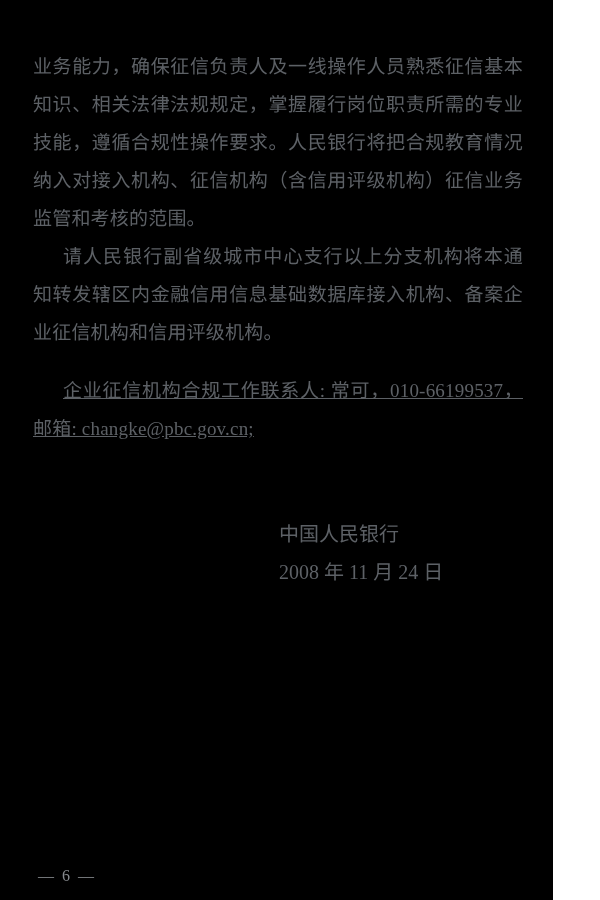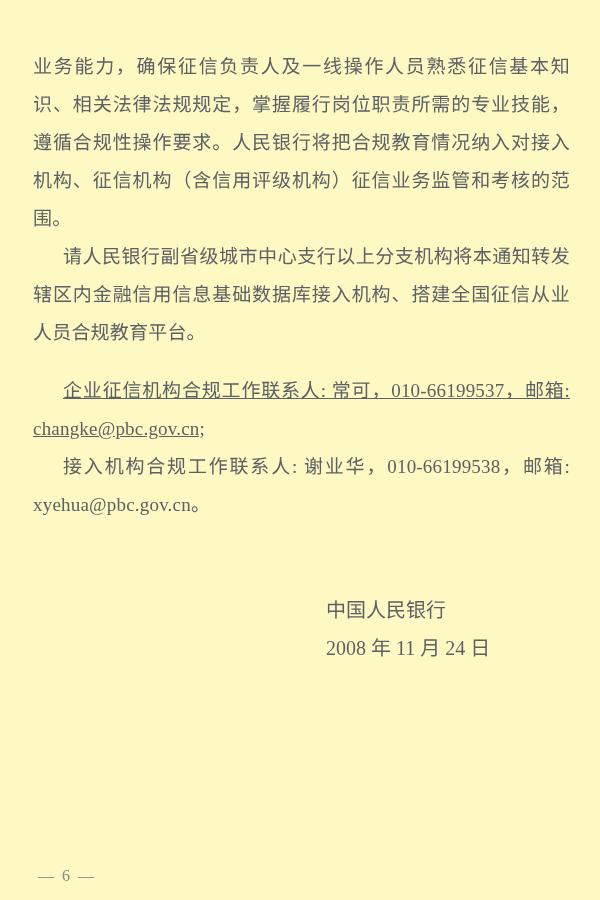--- a/index.html
+++ b/index.html
@@ -7,24 +7,24 @@
     padding: 0;
   }
   body {
     width: 600px;
     height: 900px;
     overflow: hidden;
     font-family: "Liberation Serif", "DejaVu Serif", serif;
   }
   .page {
     position: relative;
-    width: 600px;
+    width: 553px;
     height: 900px;
     box-sizing: border-box;
-    background: #fef9c3;
+    background: #000000;
     color: #5d6166;
     padding: 48px 30px 0 33px;
   }
   .body-text p {
     margin: 0;
     font-size: 19px;
     line-height: 38px;
     text-align: justify;
     text-justify: inter-ideograph;
     letter-spacing: 0.2px;
@@ -59,26 +59,25 @@
 </style>
 </head>
 <body>
 
 <div class="page">
 
   <div class="body-text">
     <p>业务能力，确保征信负责人及一线操作人员熟悉征信基本知识、相关法律法规规定，掌握履行岗位职责所需的专业技能，遵循合规性操作要求。人民银行将把合规教育情况纳入对接入机构、征信机构（含信用评级机构）征信业务监管和考核的范围。</p>
 
 
-    <p class="indent">请人民银行副省级城市中心支行以上分支机构将本通知转发辖区内金融信用信息基础数据库接入机构、搭建全国征信从业人员合规教育平台。</p>
+    <p class="indent">请人民银行副省级城市中心支行以上分支机构将本通知转发辖区内金融信用信息基础数据库接入机构、备案企业征信机构和信用评级机构。</p>
 
     <p class="indent gap">企业征信机构合规工作联系人: 常可，010-66199537，邮箱: changke@pbc.gov.cn;</p>
 
 
-    <p class="indent">接入机构合规工作联系人: 谢业华，010-66199538，邮箱: xyehua@pbc.gov.cn。</p>
   </div>
 
   <div class="signature">
     <div class="issuer">中国人民银行</div>
     <div class="issue-date">2008 年 11 月 24 日</div>
   </div>
 
   <div class="page-number">— 6 —</div>
 
 </div>

